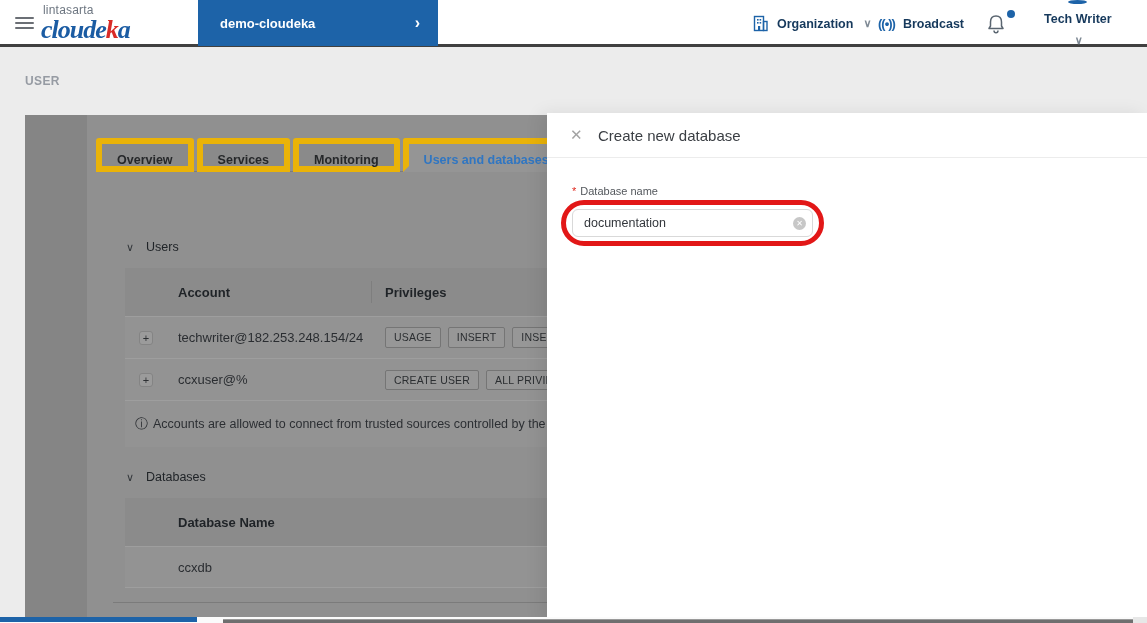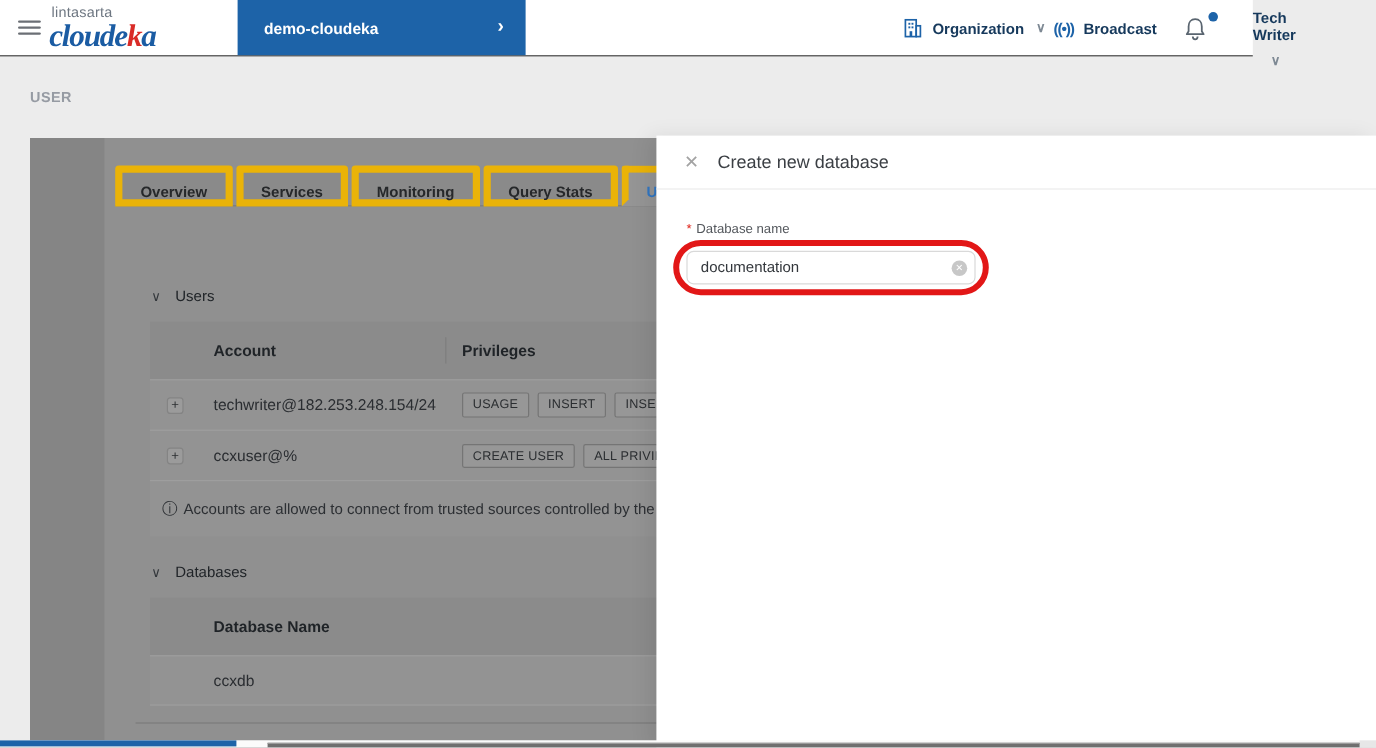--- a/index.html
+++ b/index.html
@@ -1,21 +1,21 @@
 <!DOCTYPE html>
 <html><head>
 <meta charset="utf-8">
 <style>
   * { margin:0; padding:0; box-sizing:border-box; }
   html,body { width:1147px; height:623px; overflow:hidden; }
   body { font-family:"Liberation Sans", sans-serif; background:#ececec; position:relative; }
 
   
-  .navbar { position:absolute; top:0; left:0; width:1044px; height:47px; background:#ffffff;
-            border-bottom:1px solid #404040; z-index:10; }
+  .navbar { position:absolute; top:0; left:0; width:1147px; height:47px; background:#ffffff;
+            border-bottom:3px solid #404040; z-index:10; }
   .hamburger { position:absolute; left:15px; top:17px; width:19px; height:13px; cursor:pointer; }
   .hamburger span { display:block; height:2px; background:#6b6f75; margin-bottom:3px; border-radius:1px; }
   .logo { position:absolute; left:41px; top:4px; line-height:1; }
   .logo-top { font-size:12px; color:#6d7681; letter-spacing:.2px; display:block; margin-left:2px; }
   .logo-brand { font-size:26px; font-weight:bold; font-style:italic; color:#1b5ca3; letter-spacing:-1px; display:block; margin-top:1px;font-family:Liberation Serif, serif; }
   .logo-brand .red { color:#d92b27; }
   .project-btn { position:absolute; left:198px; top:0; width:240px; height:46px; background:#1d63a8;
                  color:#fff; display:flex; align-items:center; justify-content:space-between;
                  padding:0 18px 0 22px; cursor:pointer; }
   .project-btn .plabel { font-size:13px; font-weight:bold; }
@@ -147,21 +147,20 @@
 <div class="breadcrumb">USER</div>
 
 <div class="card">
   <div class="panel"></div>
   <div class="tabs-line"></div>
 
   <nav class="tabs">
     <div class="tab">Overview</div>
     <div class="tab">Services</div>
     <div class="tab">Monitoring</div>
-    <div class="tab">Query Stats</div>
     <div class="tab active">Users and databases</div>
   </nav>
 
   <div class="section-head" style="left:101px; top:125px;">
     <span class="sec-chev">∨</span>
     <span>Users</span>
   </div>
 
   <div class="dtable" style="left:100px; top:153px;">
     <div class="thead">

